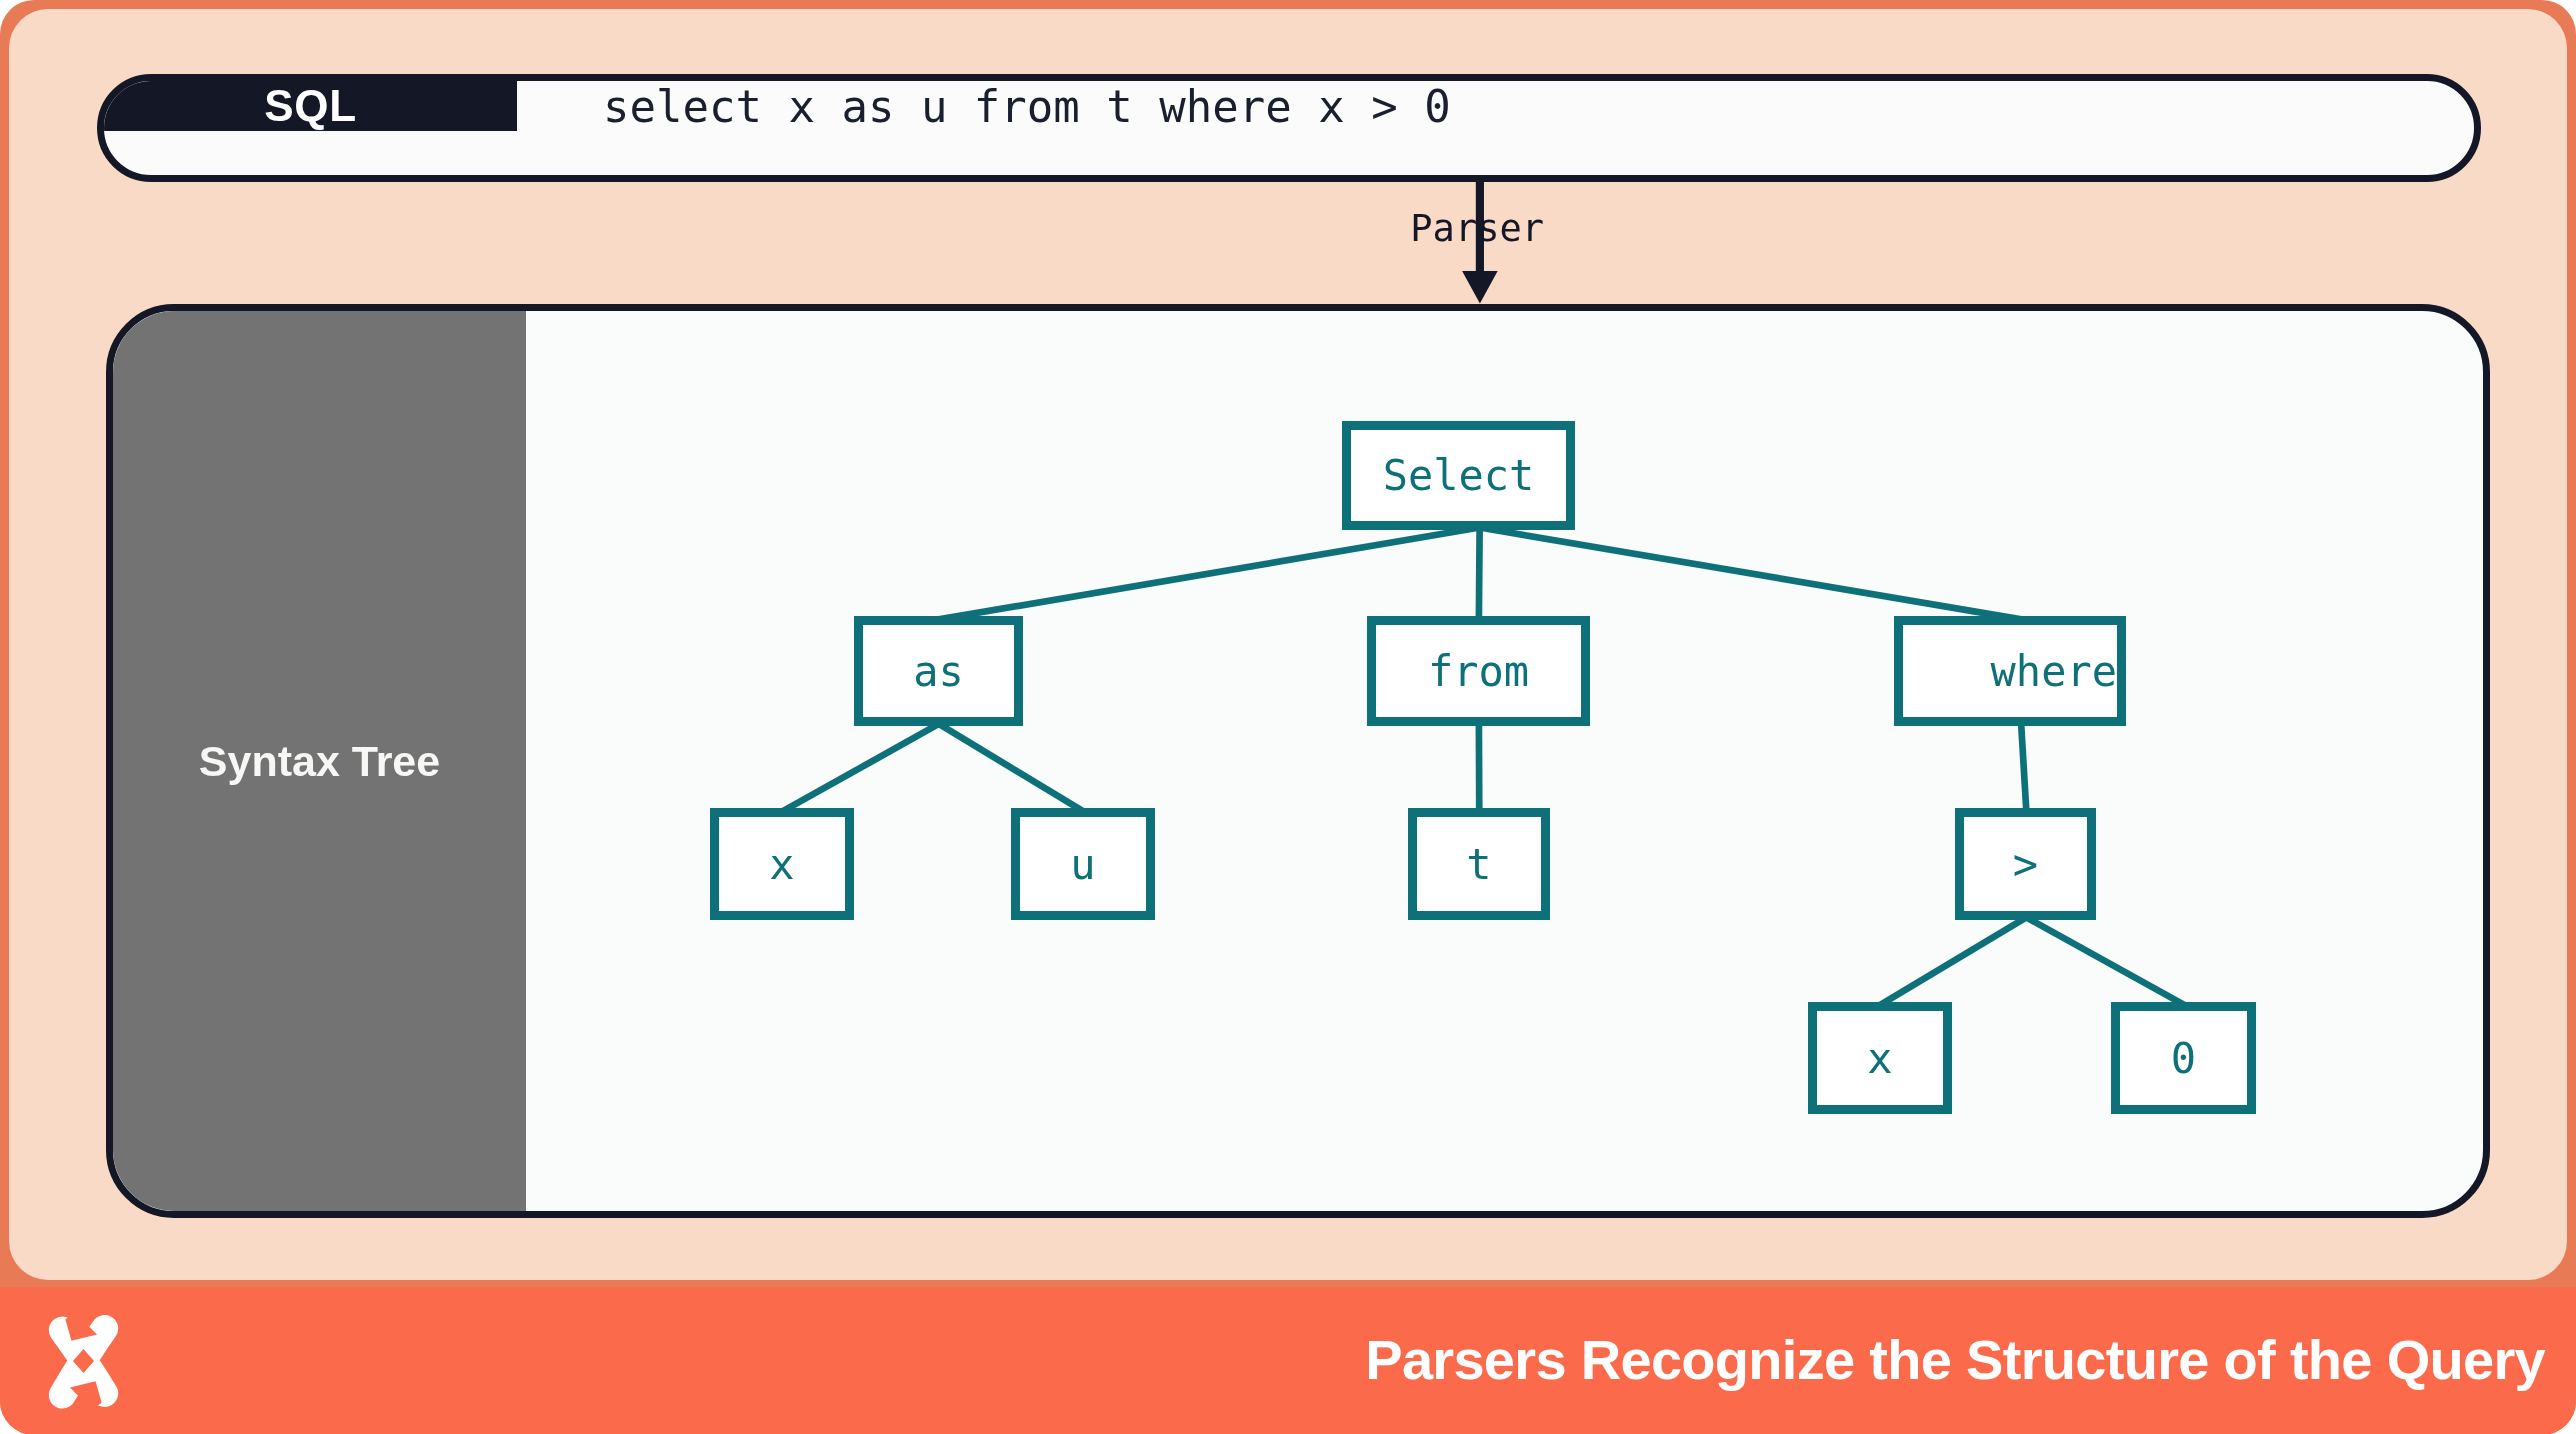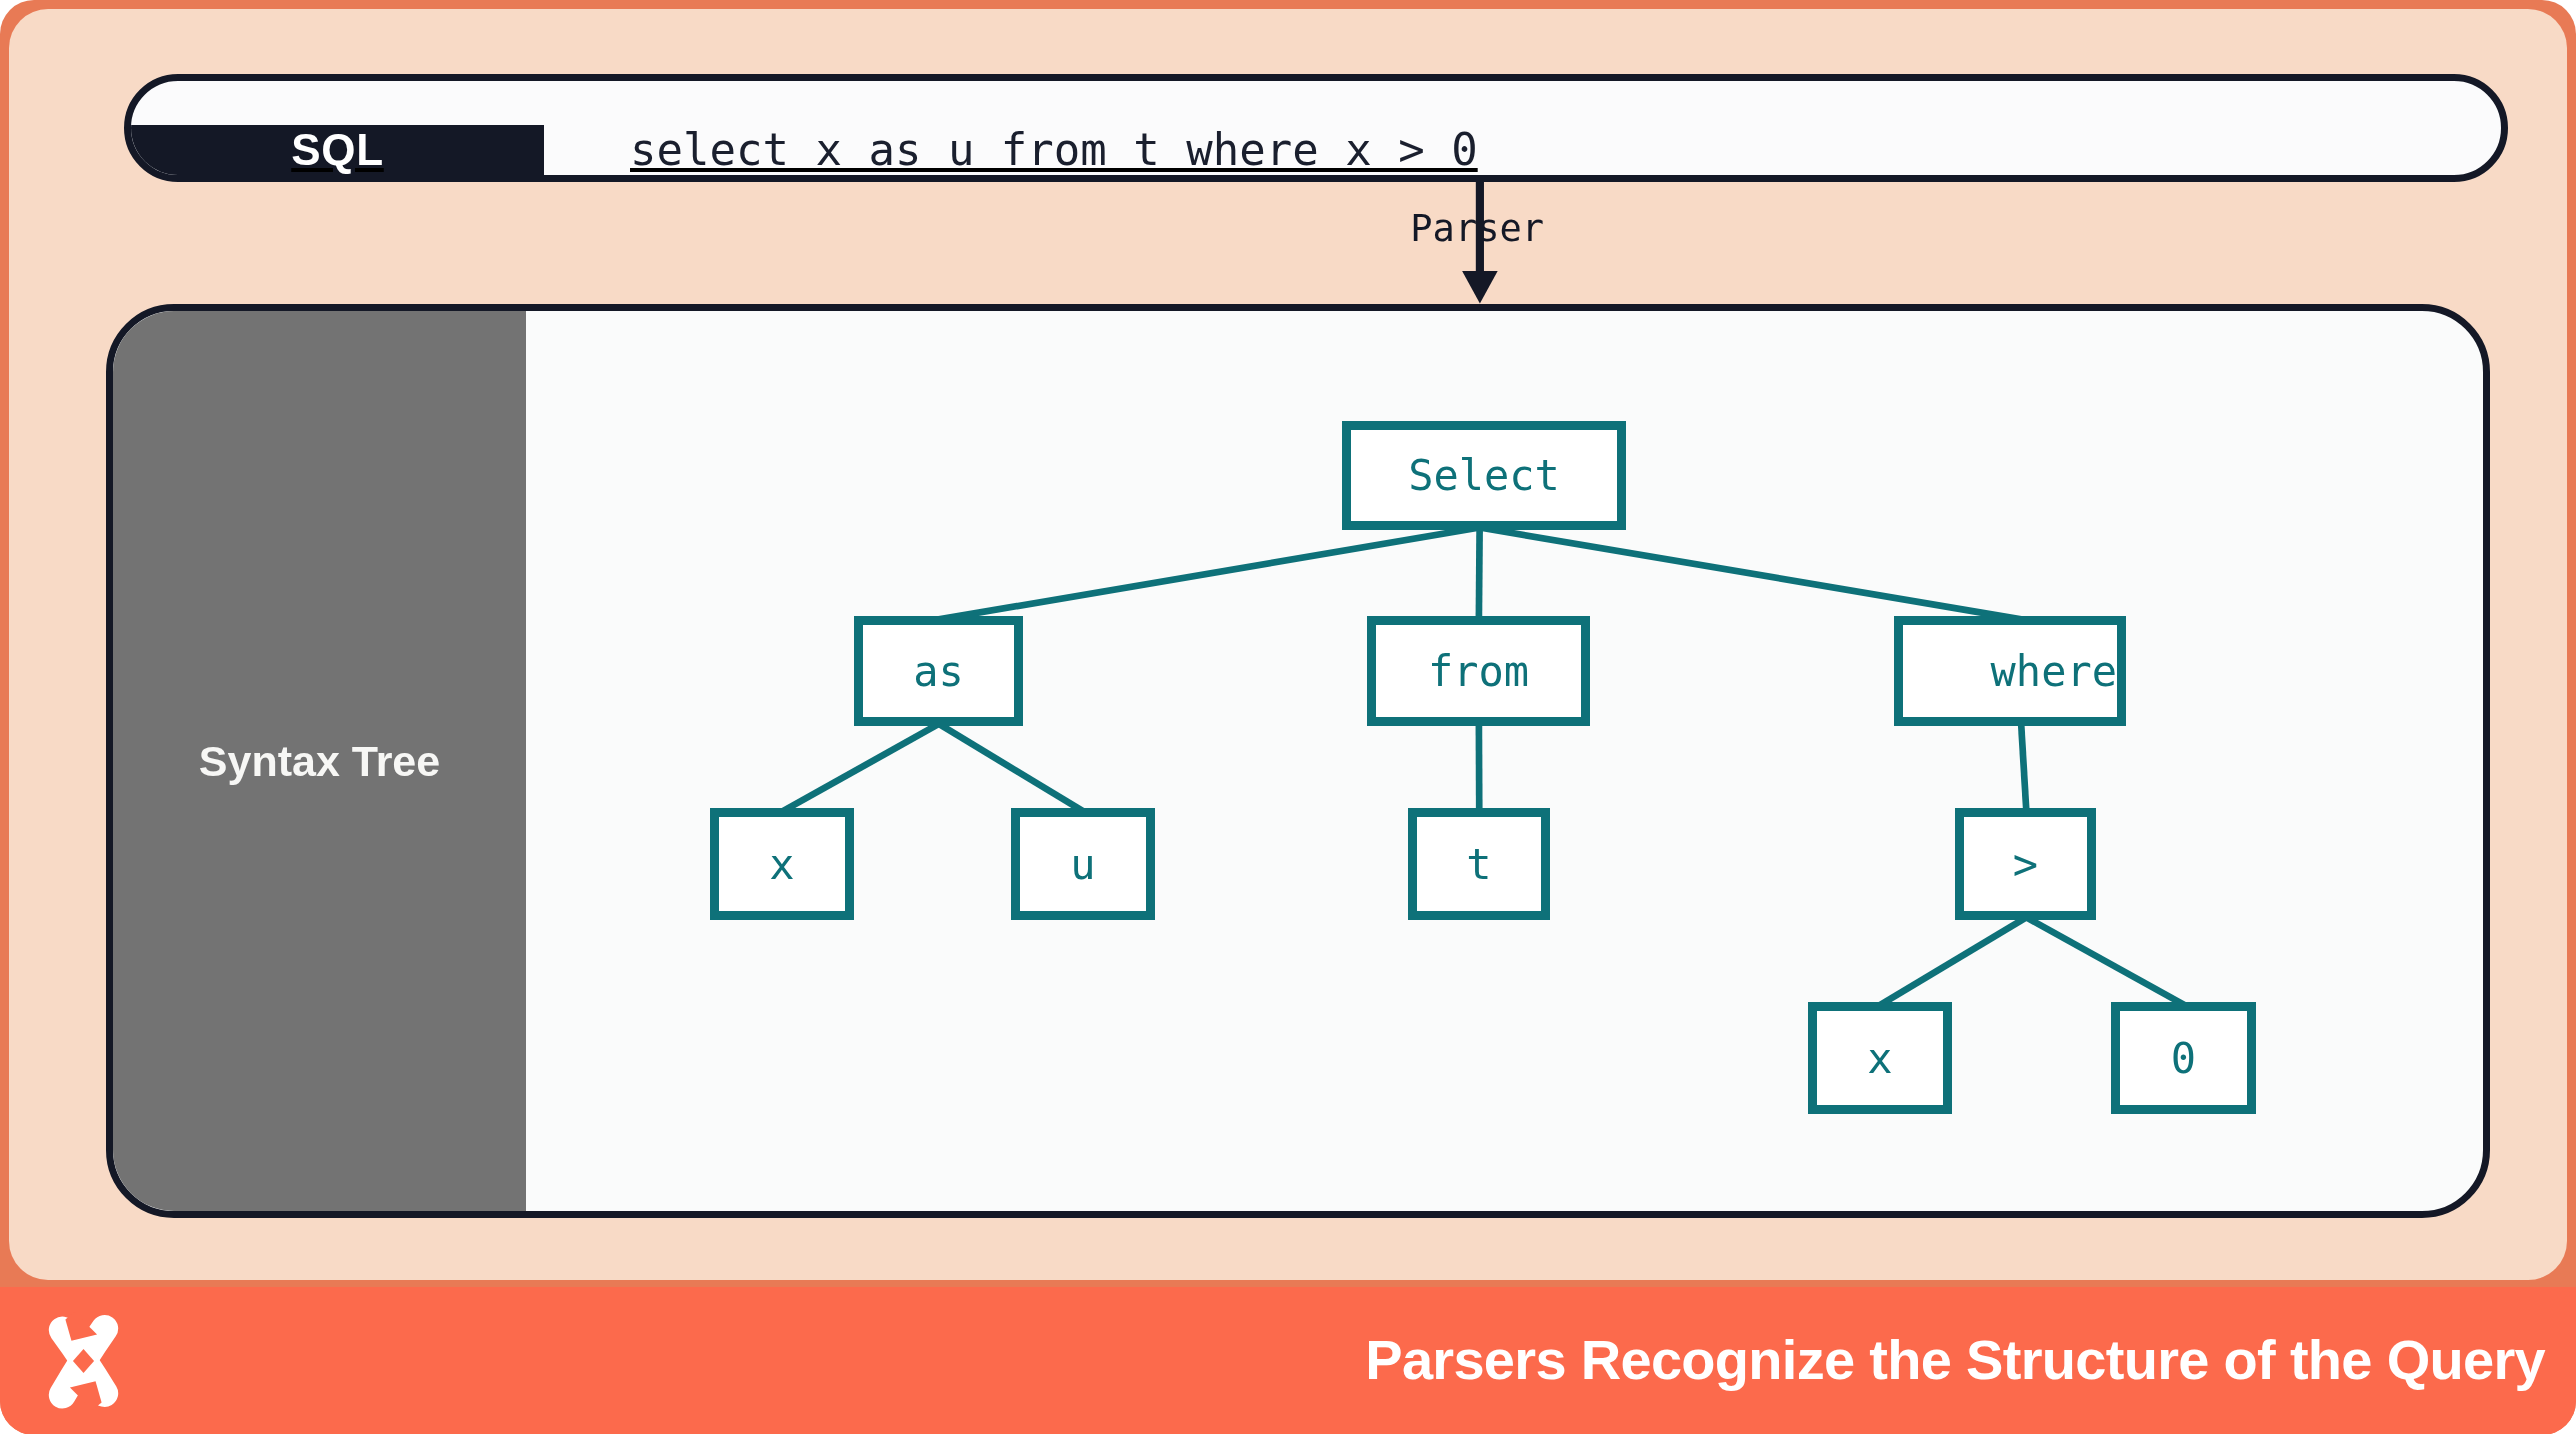--- a/index.html
+++ b/index.html
@@ -22,30 +22,29 @@
   .peach {
     position: absolute;
     left: 9px; right: 9px; top: 9px;
     height: 1271px;
     background: #f8dac6;
     border-radius: 39px;
   }
   
   .sql-pill {
     position: absolute;
-    left: 124px; top: 74px;
+    left: 97px; top: 74px;
     width: 2384px; height: 108px;
     box-sizing: border-box;
     background: #fbfbfc;
     border: 7.4px solid #141826;
     border-radius: 54px;
     display: flex;
-    align-items: flex-end;
+    align-items: flex-start;
     overflow: hidden;
-    text-decoration: underline;
   }
   .sql-label-sec {
     width: 413px;
     flex: 0 0 413px;
     background: #141826;
     display: flex;
     align-items: center;
     justify-content: center;
   }
   .sql-label {
@@ -176,21 +175,21 @@
         <line x1="1842.5" y1="557" x2="1843" y2="675" stroke="#0e7179" stroke-width="9"></line>
         <line x1="2574" y1="557" x2="2581" y2="675" stroke="#0e7179" stroke-width="9"></line>
         <line x1="2581" y1="818" x2="2384" y2="936" stroke="#0e7179" stroke-width="9"></line>
         <line x1="2581" y1="818" x2="2794" y2="936" stroke="#0e7179" stroke-width="9"></line>
       </svg>
 
     <div class="tree-sidebar">
       <span class="tree-sidebar-label">Syntax Tree</span>
     </div>
 
-    <div class="node" style="left:1229px; top:110px; width:284px; height:109px;">
+    <div class="node" style="left:1229px; top:110px; width:233px; height:109px;">
       <span class="node-label">Select</span>
     </div>
     <div class="node" style="left:741px; top:305px; width:169px; height:110px;">
       <span class="node-label">as</span>
     </div>
     <div class="node" style="left:1254px; top:305px; width:223px; height:110px;">
       <span class="node-label">from</span>
     </div>
     <div class="node" style="left:1781px; top:305px; width:232px; height:110px;justify-content:flex-end;">
       <span class="node-label">where</span>

